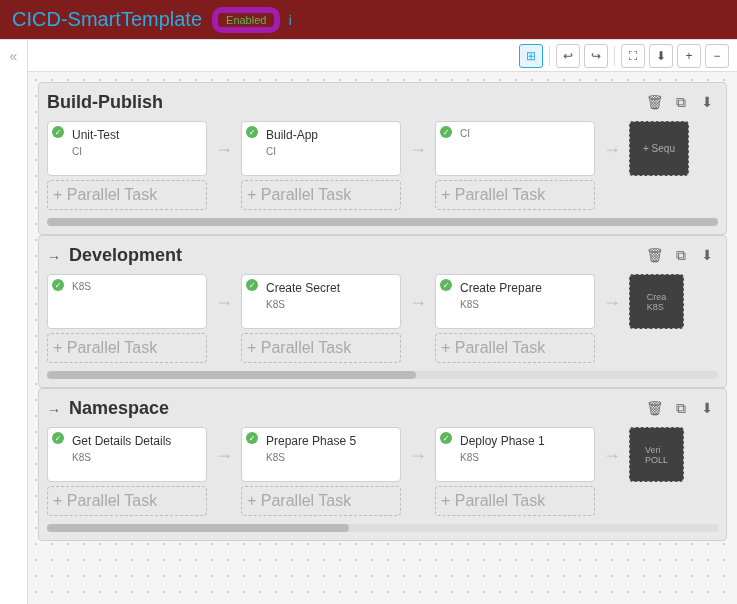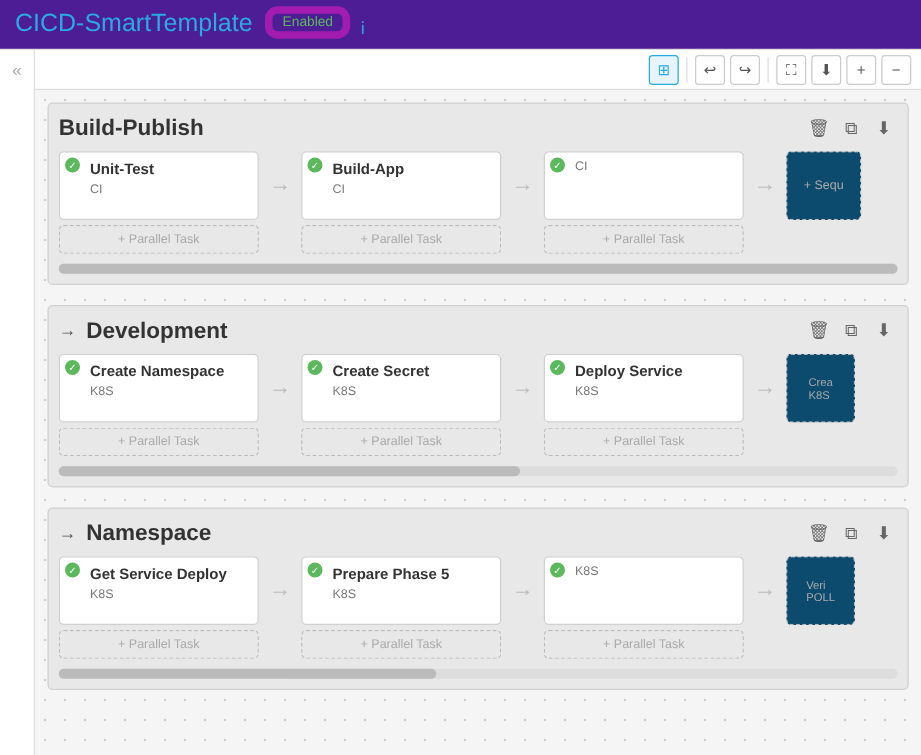--- a/index.html
+++ b/index.html
@@ -1,22 +1,22 @@
 <!DOCTYPE html>
 <html><head>
   <meta charset="utf-8">
   <style>
     * { box-sizing: border-box; margin: 0; padding: 0; }
     body { font-family: Arial, sans-serif; font-size: 12px; background: #f0f0f0; width: 737px; height: 604px; overflow: hidden; }
 
     .app-header {
       display: flex;
-      align-items: flex-end;
+      align-items: center;
       padding: 8px 12px;
-      background: #4c1d95;
+      background: #7f1d1d;
       border-bottom: 1px solid #ddd;
       height: 40px;
     }
     .app-title {
       font-size: 20px;
       color: #29abe2;
       font-weight: normal;
       margin-right: 10px;
     }
     .enabled-badge {
@@ -98,21 +98,20 @@
       padding: 10px;
       background-image: radial-gradient(circle, #ccc 1px, transparent 1px);
       background-size: 16px 16px;
       min-height: 540px;
     }
 
     .phase-group {
       background: #e8e8e8;
       border: 1px solid #d0d0d0;
       border-radius: 4px;
-      margin-bottom: 16px;
       padding: 8px;
       position: relative;
     }
 
     .phase-header {
       display: flex;
       align-items: center;
       margin-bottom: 8px;
     }
     .phase-arrow {
@@ -176,52 +175,52 @@
       background: #5cb85c;
       display: flex;
       align-items: center;
       justify-content: center;
       font-size: 8px;
       color: white;
     }
     .task-card-title {
       font-size: 12px;
       color: #333;
-      font-weight: bold;
+      font-weight: normal;
       padding-left: 16px;
       margin-bottom: 4px;
     }
     .task-card-type {
       font-size: 10px;
       color: #777;
       padding-left: 16px;
     }
 
     .add-parallel {
       border: 1px dashed #bbb;
       border-radius: 4px;
       width: 160px;
       padding: 5px;
-      text-align: center;
+      text-align: left;
       color: #aaa;
-      font-size: 10px;
+      font-size: 16px;
       cursor: pointer;
       background: transparent;
     }
 
     .task-connector {
       display: flex;
       align-items: center;
       color: #bbb;
       font-size: 18px;
       padding-top: 16px;
     }
 
     .sequence-card {
-      background: #0c4a6e;
+      background: #404040;
       border: 1px dashed #bbb;
       border-radius: 4px;
       width: 60px;
       min-height: 55px;
       display: flex;
       align-items: center;
       justify-content: center;
       font-size: 10px;
       color: #aaa;
       overflow: hidden;
@@ -326,39 +325,38 @@
           <div class="phase-actions">
             <button class="phase-action-btn">🗑</button>
             <button class="phase-action-btn">⧉</button>
             <button class="phase-action-btn">⬇</button>
           </div>
         </div>
         <div class="tasks-row">
           <div class="task-column">
             <div class="task-card">
               <div class="task-card-status">✓</div>
-              <div class="task-card-title">Create Namespace</div>
               <div class="task-card-type">K8S</div>
             </div>
             <button class="add-parallel">+ Parallel Task</button>
           </div>
           <div class="task-connector">→</div>
           <div class="task-column">
             <div class="task-card">
               <div class="task-card-status">✓</div>
               <div class="task-card-title">Create Secret</div>
               <div class="task-card-type">K8S</div>
             </div>
             <button class="add-parallel">+ Parallel Task</button>
           </div>
           <div class="task-connector">→</div>
           <div class="task-column">
             <div class="task-card">
               <div class="task-card-status">✓</div>
-              <div class="task-card-title">Deploy Service</div>
+              <div class="task-card-title">Create Prepare</div>
               <div class="task-card-type">K8S</div>
             </div>
             <button class="add-parallel">+ Parallel Task</button>
           </div>
           <div class="task-connector">→</div>
           <div class="task-column">
             <div class="sequence-card" style="width:55px; font-size:9px;">Crea<br>K8S</div>
           </div>
         </div>
         <div class="scrollbar-area">
@@ -373,38 +371,39 @@
           <div class="phase-actions">
             <button class="phase-action-btn">🗑</button>
             <button class="phase-action-btn">⧉</button>
             <button class="phase-action-btn">⬇</button>
           </div>
         </div>
         <div class="tasks-row">
           <div class="task-column">
             <div class="task-card">
               <div class="task-card-status">✓</div>
-              <div class="task-card-title">Get Service Deploy</div>
+              <div class="task-card-title">Get Details Details</div>
               <div class="task-card-type">K8S</div>
             </div>
             <button class="add-parallel">+ Parallel Task</button>
           </div>
           <div class="task-connector">→</div>
           <div class="task-column">
             <div class="task-card">
               <div class="task-card-status">✓</div>
               <div class="task-card-title">Prepare Phase 5</div>
               <div class="task-card-type">K8S</div>
             </div>
             <button class="add-parallel">+ Parallel Task</button>
           </div>
           <div class="task-connector">→</div>
           <div class="task-column">
             <div class="task-card">
               <div class="task-card-status">✓</div>
+              <div class="task-card-title">Deploy Phase 1</div>
               <div class="task-card-type">K8S</div>
             </div>
             <button class="add-parallel">+ Parallel Task</button>
           </div>
           <div class="task-connector">→</div>
           <div class="task-column">
             <div class="sequence-card" style="width:55px; font-size:9px;">Veri<br>POLL</div>
           </div>
         </div>
         <div class="scrollbar-area">

